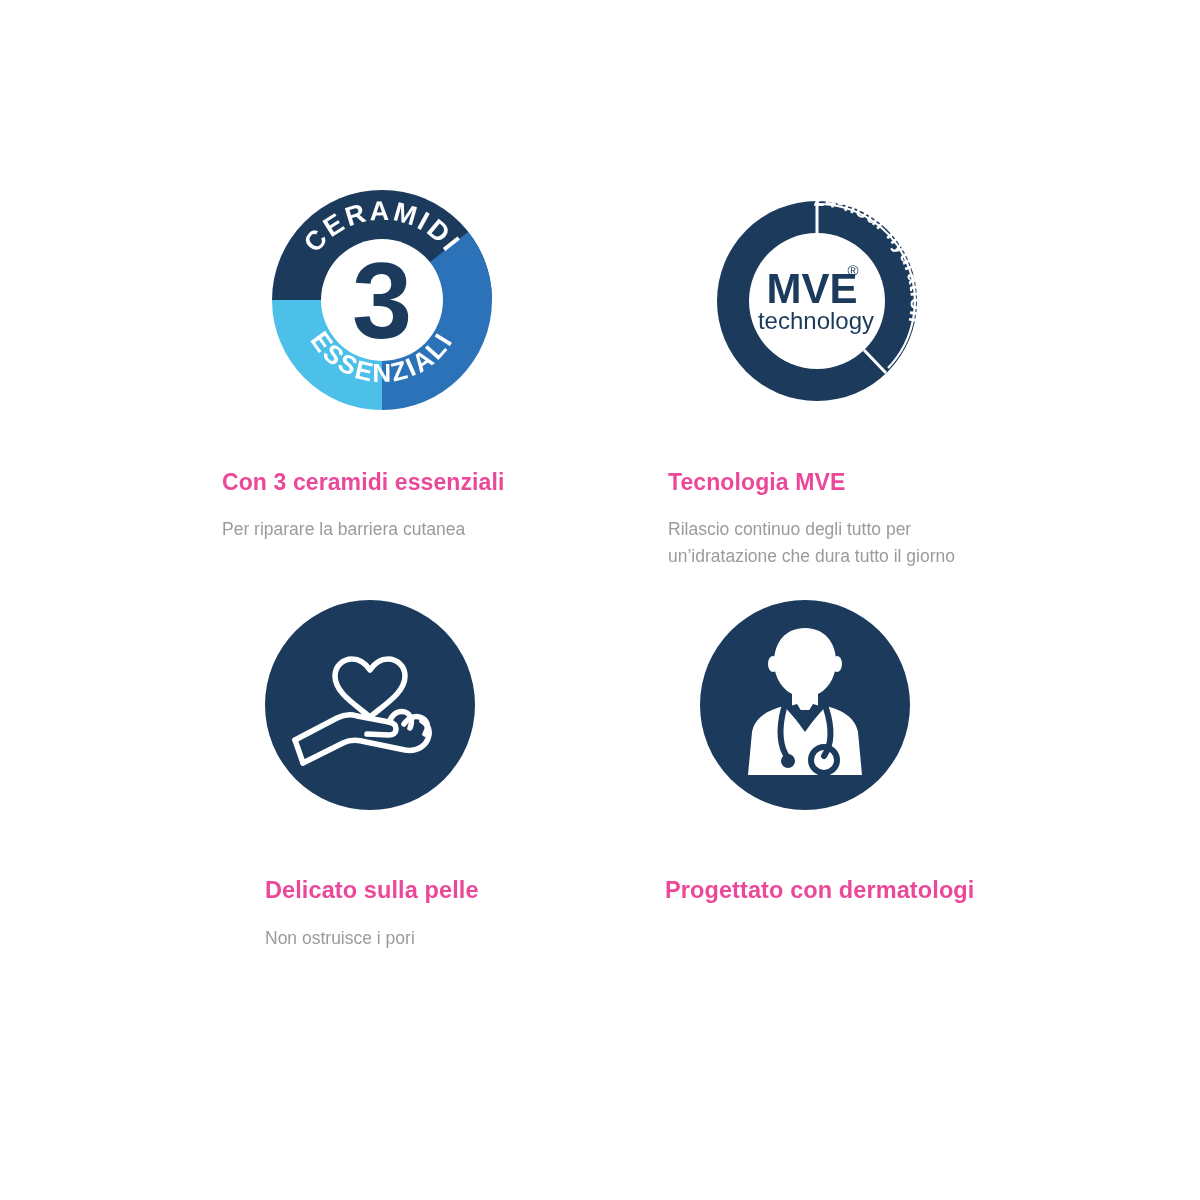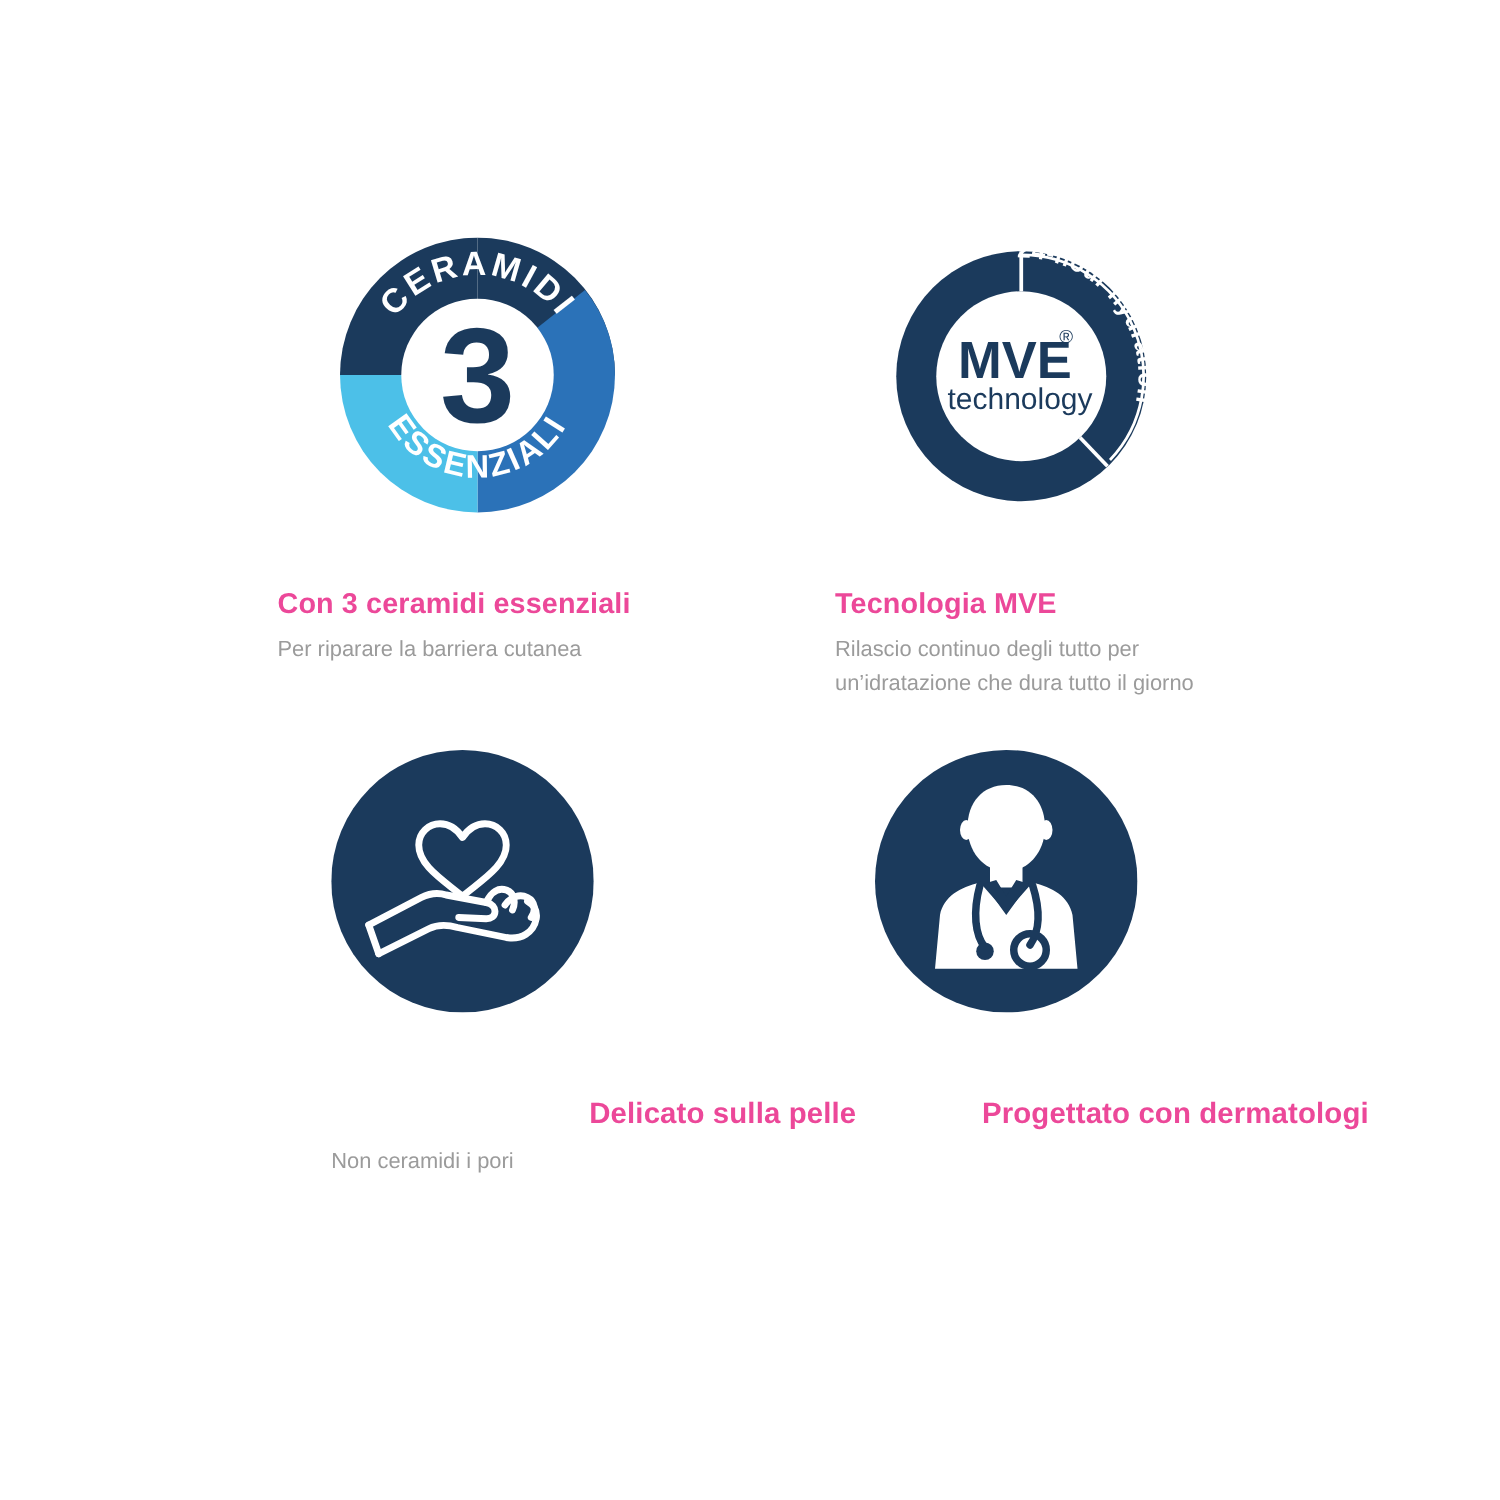--- a/index.html
+++ b/index.html
@@ -41,26 +41,26 @@
     font-size: 23px;
     font-weight: bold;
     letter-spacing: 0.1px;
     line-height: 1.1;
     white-space: nowrap;
   }
   .caption-body {
     color: #9b9b9b;
     font-size: 17.5px;
     line-height: 1.55;
-    margin-top: 11px;
+    margin-top: 21px;
     font-weight: normal;
   }
   .caption-body .ln { display: block; }
   .f4 .caption-body { line-height: 1.95; margin-top: 9px; }
-  .f3 .caption-title, .f4 .caption-title { font-size: 23.5px; text-align: right; }
+  .f3 .caption-title, .f4 .caption-title { font-size: 23.5px; }
 
   .f1 .caption-block { margin-top: 40px; }
   .f2 .caption-block { margin-top: 40px; }
   .f3 .caption-block { margin-top: 43px; }
   .f4 .caption-block { margin-top: 43px; }
 
   svg { display: block; }
 </style>
 </head>
 <body>
@@ -172,21 +172,21 @@
                  C 86 139 94 140 101 142
                  L 140 150
                  C 152 152 162 146 164 135
                  C 165 129 162 124 157 121" fill="none" stroke="#ffffff" stroke-width="5.5" stroke-linecap="round" stroke-linejoin="round"></path>
         <path d="M 30 140 L 38 163" fill="none" stroke="#ffffff" stroke-width="5.5" stroke-linecap="round"></path>
       </svg>
     </div>
     <div class="caption-block">
       <div class="caption-title">Delicato sulla pelle</div>
       <div class="caption-body">
-        <span class="ln">Non ceramidi i pori</span>
+        <span class="ln">Non ostruisce i pori</span>
       </div>
     </div>
   </div>
 
   <div class="feature f4">
     <div class="badge-wrap">
       <svg width="210" height="210" viewBox="0 0 210 210">
         <circle cx="105" cy="105" r="105" fill="#1b3a5c"></circle>
 
         <path d="M 105 28

